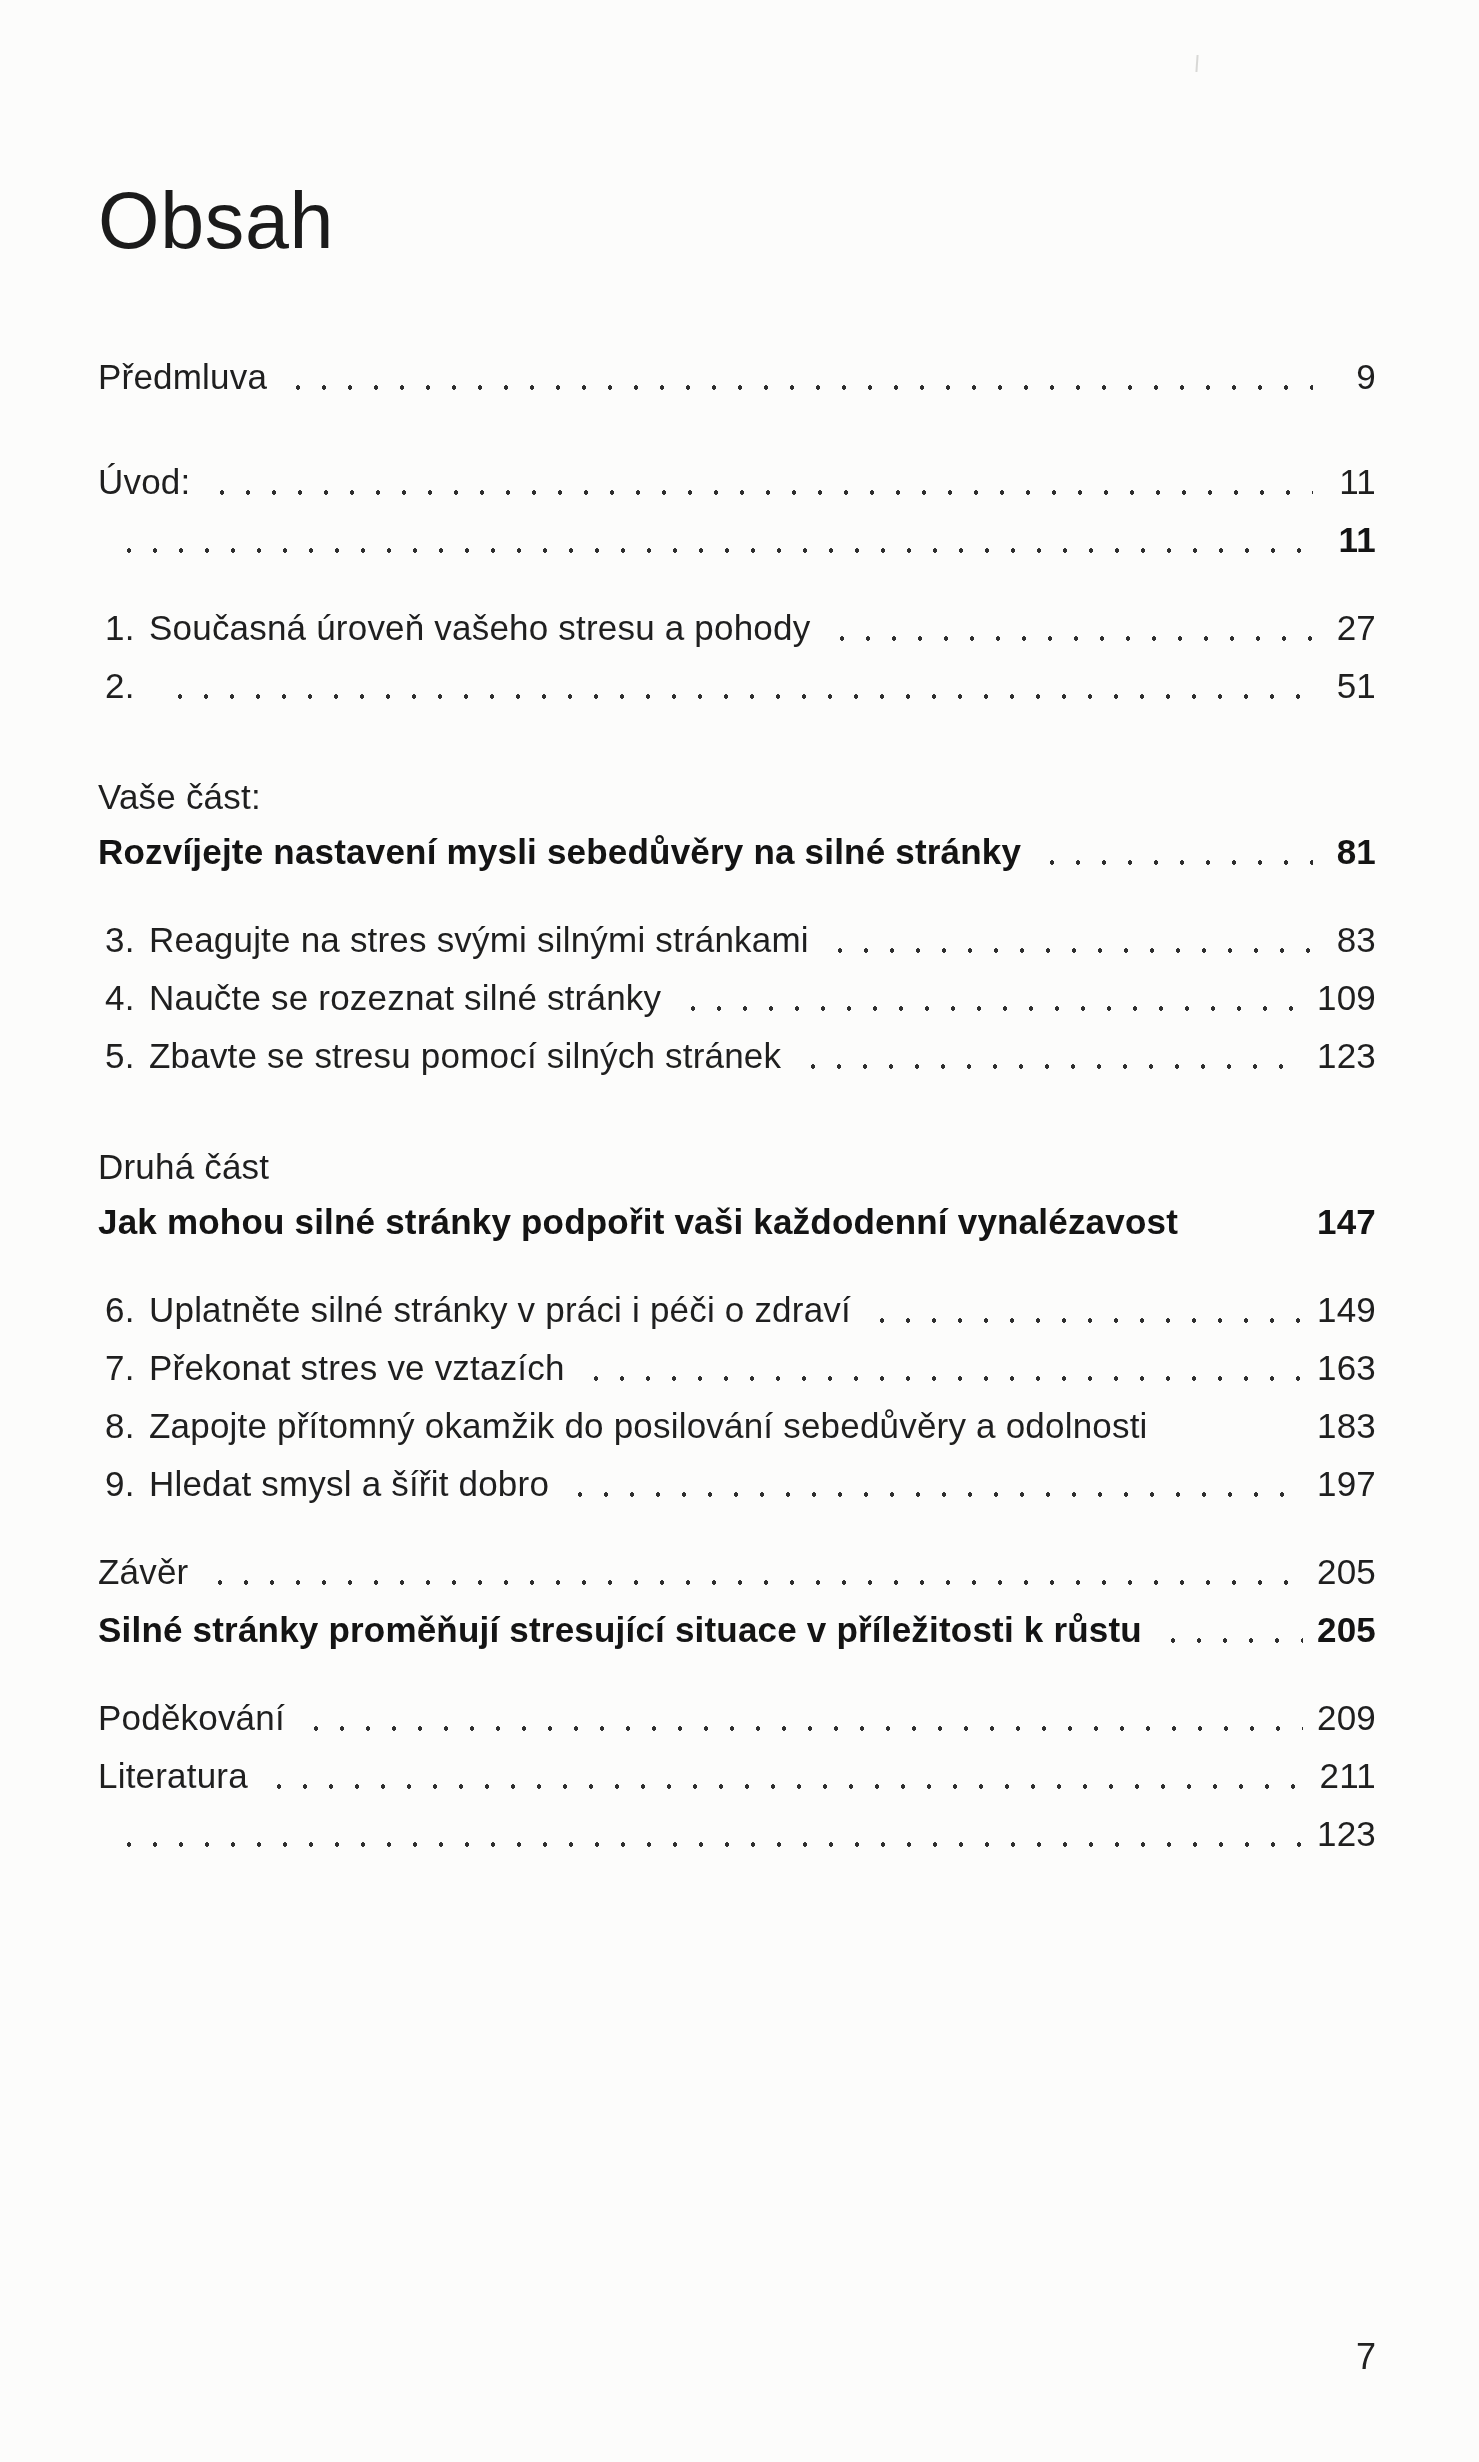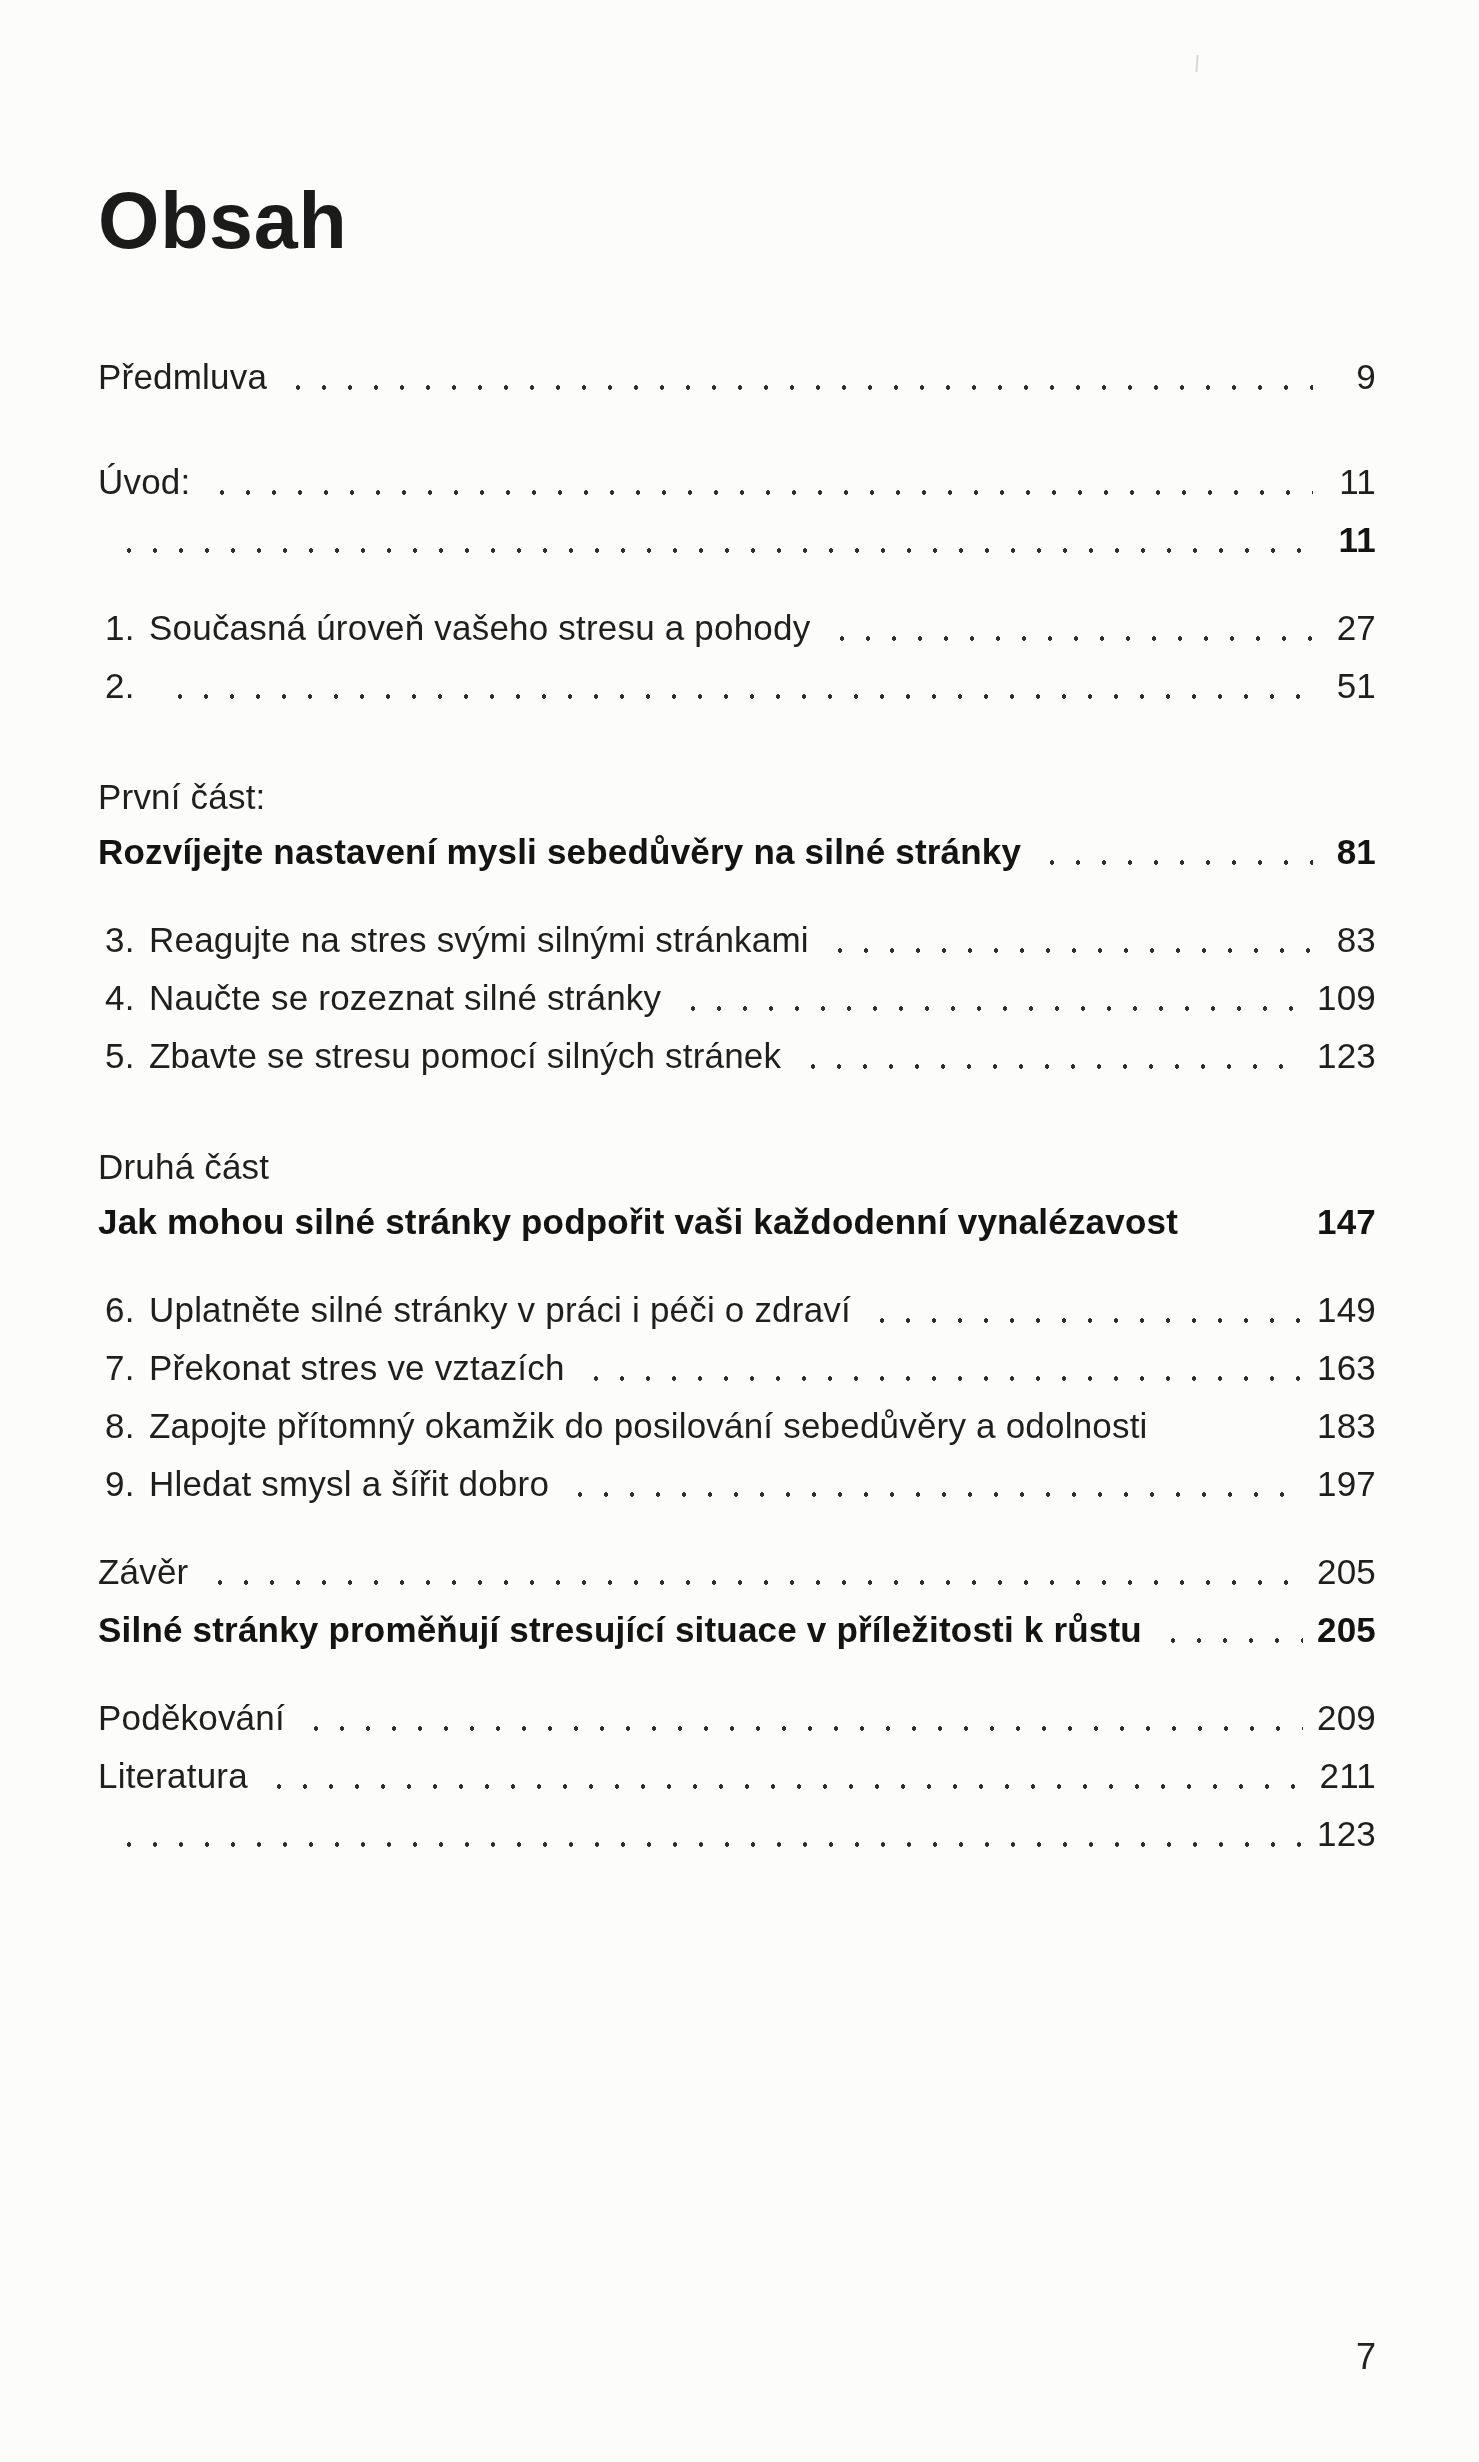--- a/index.html
+++ b/index.html
@@ -14,21 +14,21 @@
     background: #fcfcfb;
     font-family: "Liberation Sans", sans-serif;
     color: #1f1f1f;
     overflow: hidden;
     box-sizing: border-box;
     padding: 0 104px 0 98px;
   }
   .title {
     margin: 181px 0 1px 0;
     font-size: 79px;
-    font-weight: 700;
+    font-weight: 400;
     line-height: 1;
     letter-spacing: 0.7px;
     color: #1b1b1b;
   }
   .row {
     display: flex;
     align-items: flex-start;
     font-size: 35px;
     line-height: 44px;
     letter-spacing: 0.2px;
@@ -114,21 +114,21 @@
     <span class="pg">27</span>
   </div>
 
   <div class="row">
     <span class="num">2.</span>
     <span class="leader"></span>
     <span class="pg">51</span>
   </div>
 
   <div class="row biggap">
-    <span class="label">První část:</span>
+    <span class="label">Vaše část:</span>
   </div>
 
   <div class="row bold tight">
     <span class="label">Rozvíjejte nastavení mysli sebedůvěry na silné stránky</span>
     <span class="leader"></span>
     <span class="pg">81</span>
   </div>
 
   <div class="row gap">
     <span class="num">3.</span>

